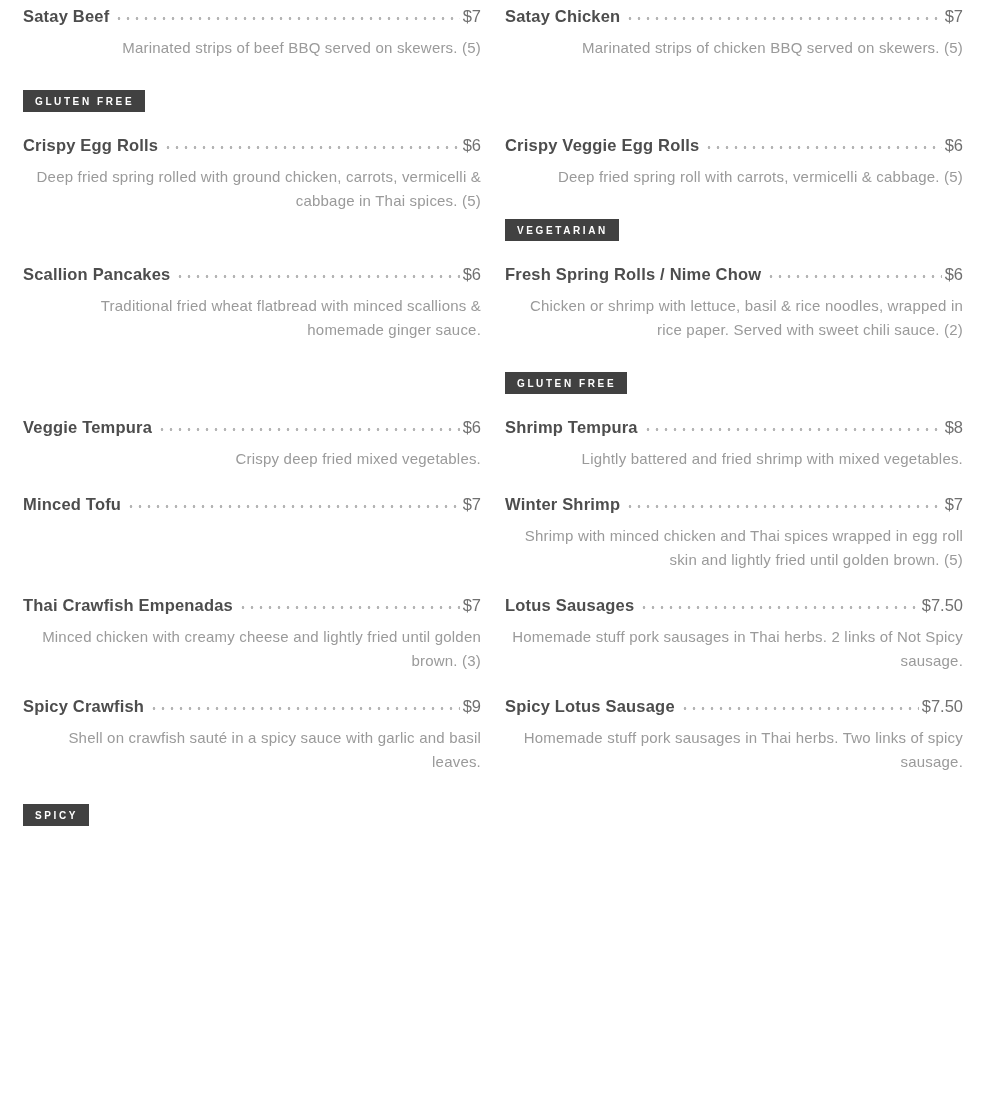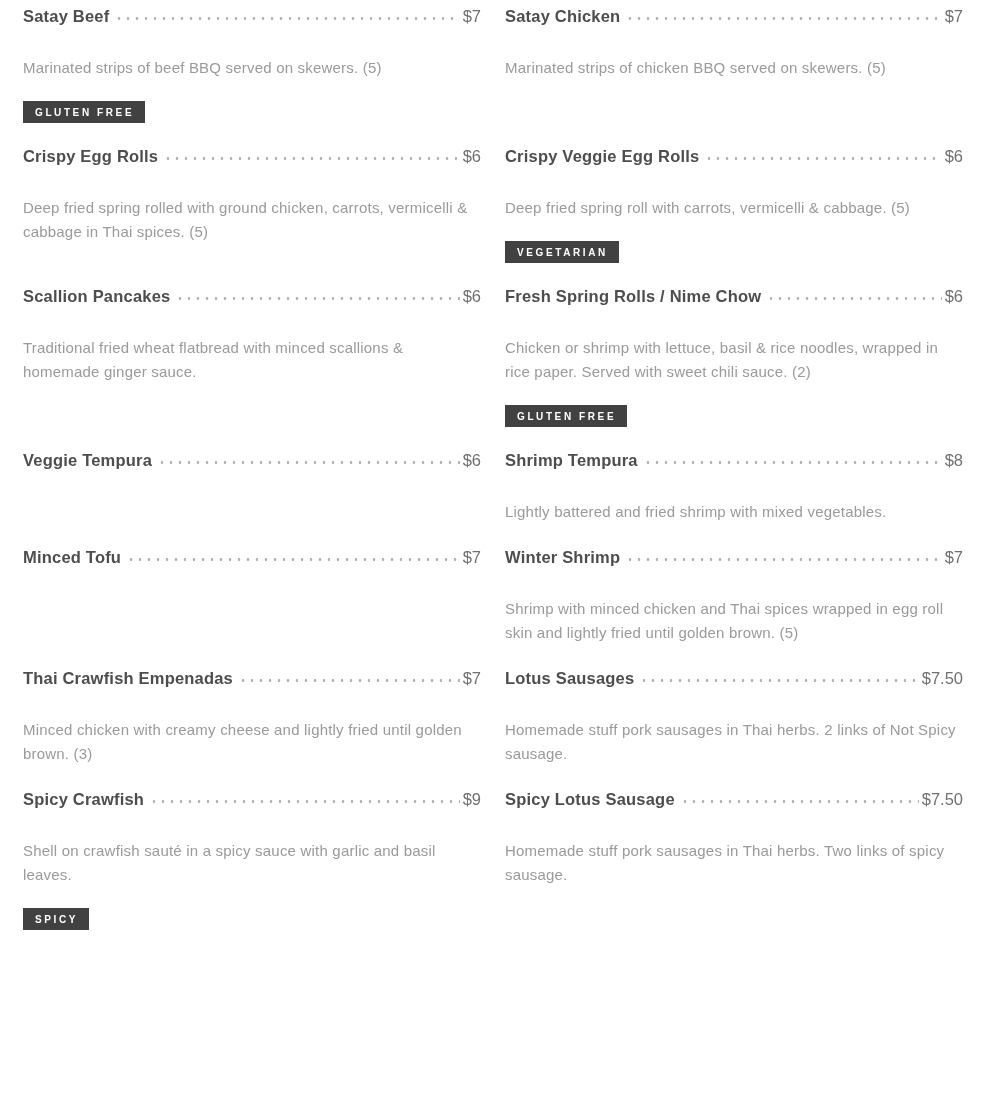--- a/index.html
+++ b/index.html
@@ -40,29 +40,30 @@
     background-image:radial-gradient(circle at 2px 2.5px, var(--dot-color) 1.1px, rgba(0,0,0,0) 1.6px);
     background-size:9px 5px;
     background-repeat:repeat-x;
   }
   .pr{
     font-size:16.5px;
     color:var(--price-color);
     white-space:nowrap;
   }
   .desc{
-    margin:30px 0 0;
+    margin:10px 0 0;
     font-size:15px;
     line-height:24px;
     color:var(--desc-color);
     letter-spacing:.2px;
+    text-align:right;
   }
   .badge{
     display:inline-block;
-    margin-top:21px;
+    margin-top:30px;
     padding:6px 11px 5px 12px;
     background:var(--badge-bg);
     color:var(--badge-text);
     font-size:10px;
     font-weight:700;
     letter-spacing:2.6px;
   }
 </style>
 </head>
 <body>
@@ -125,20 +126,21 @@
     <p class="desc">Chicken or shrimp with lettuce, basil &amp; rice noodles, wrapped in rice paper. Served with sweet chili sauce. (2)</p>
     <span class="badge">GLUTEN FREE</span>
   </div>
 
   <div class="item">
     <div class="head">
       <span class="nm">Veggie Tempura</span>
       <span class="leader"></span>
       <span class="pr">$6</span>
     </div>
+    <p class="desc">Crispy deep fried mixed vegetables.</p>
   </div>
 
   <div class="item">
     <div class="head">
       <span class="nm">Shrimp Tempura</span>
       <span class="leader"></span>
       <span class="pr">$8</span>
     </div>
     <p class="desc">Lightly battered and fried shrimp with mixed vegetables.</p>
   </div>

